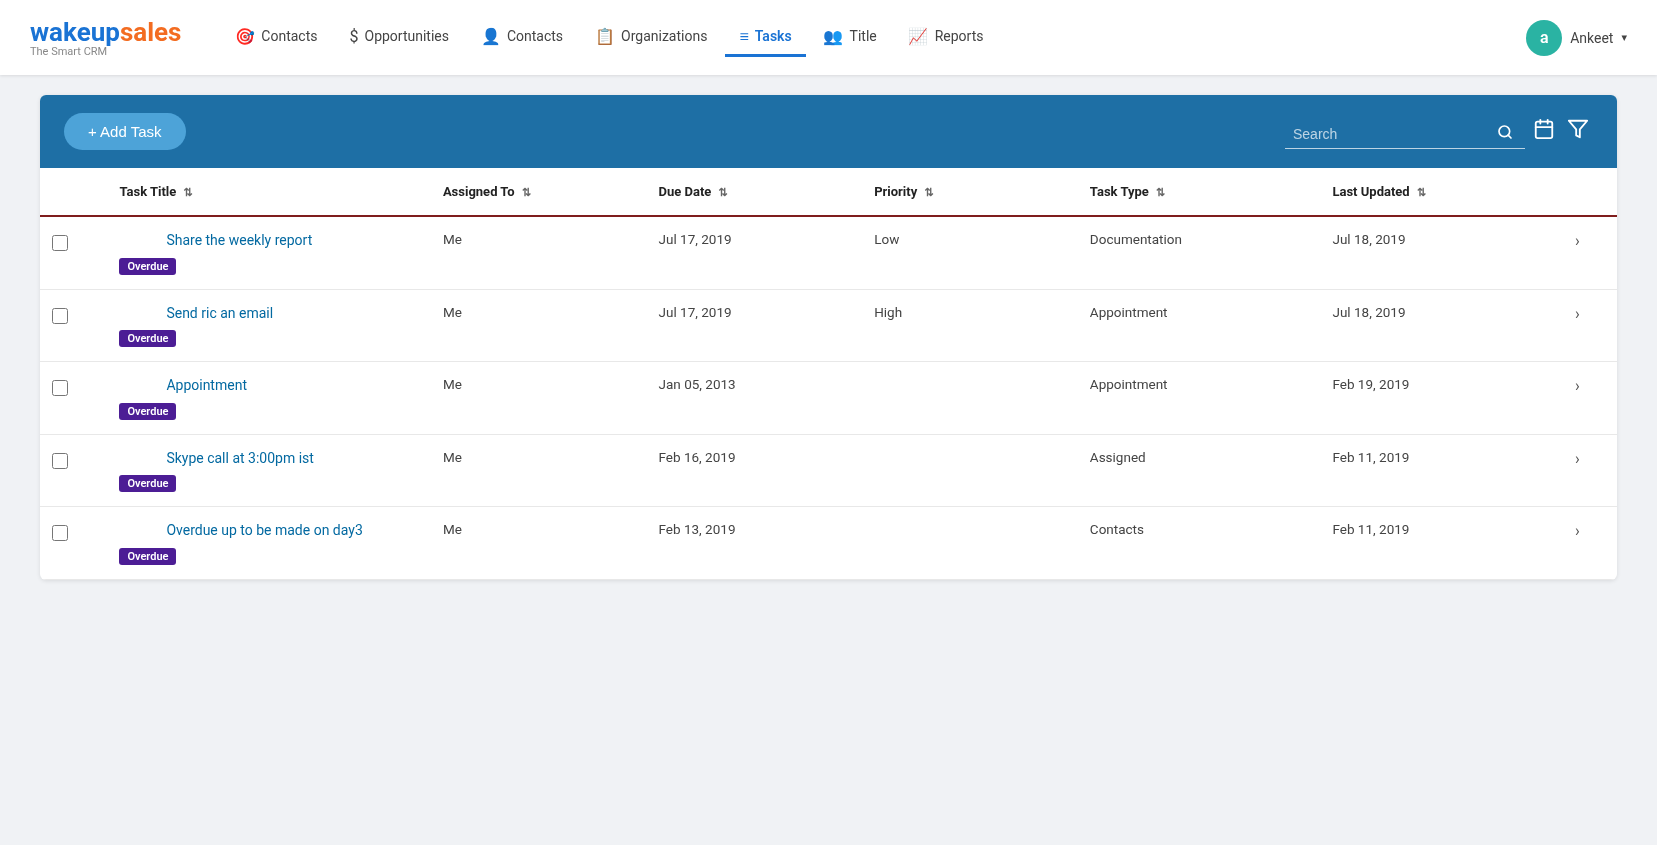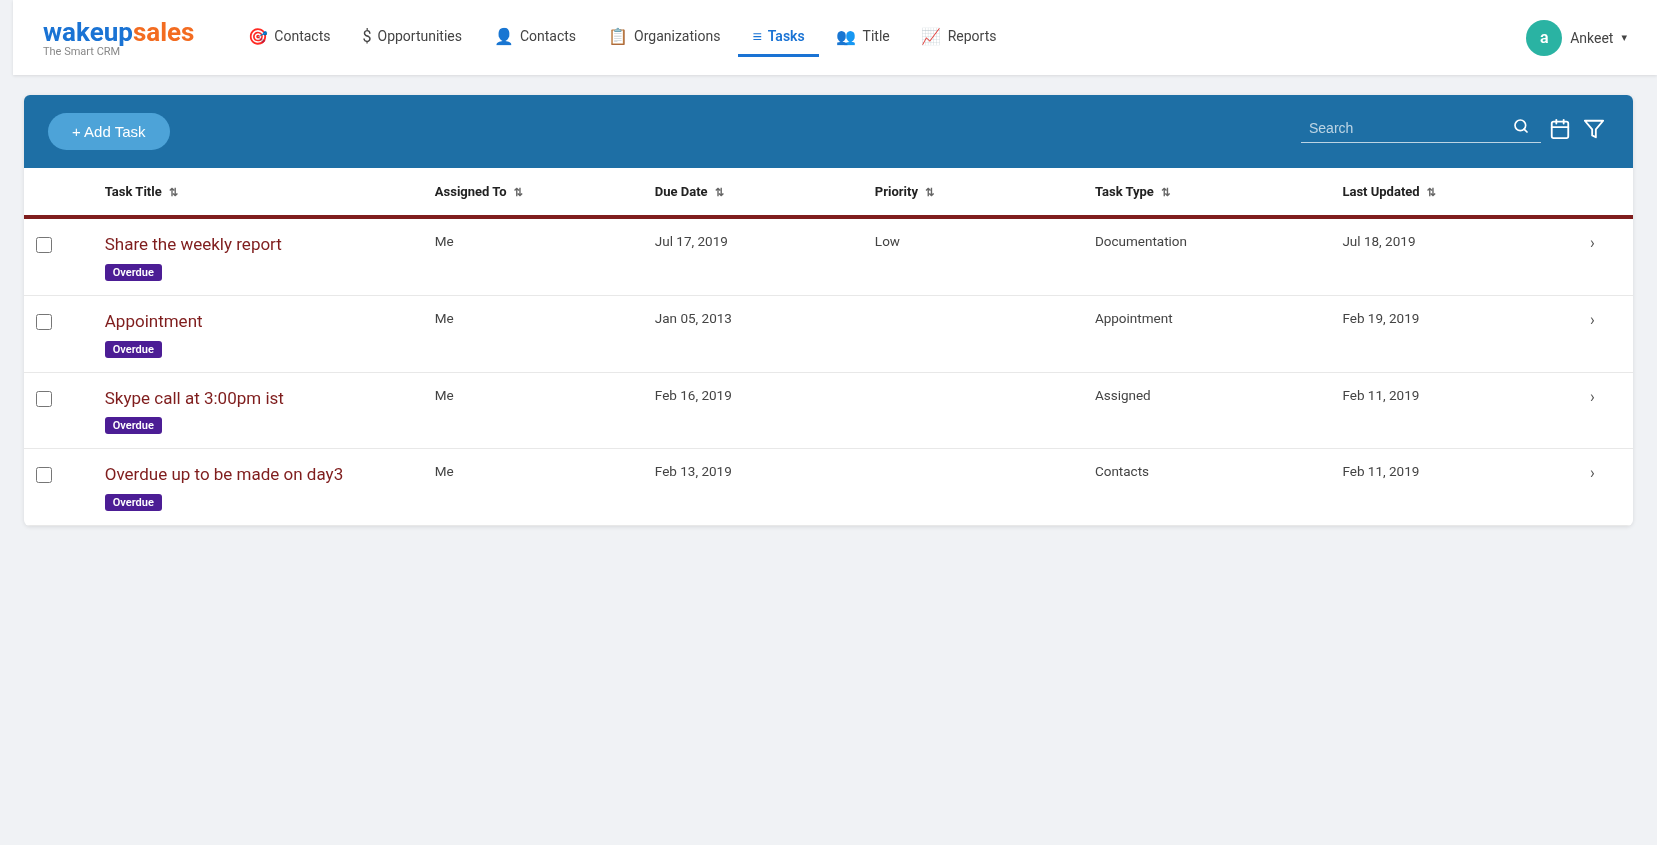--- a/index.html
+++ b/index.html
@@ -8,21 +8,20 @@
     
     .header {
       background: #fff;
       height: 75px;
       display: flex;
       align-items: center;
       padding: 0 30px;
       box-shadow: 0 1px 3px rgba(0,0,0,0.1);
       position: relative;
       z-index: 10;
-      margin-left: 13px;
     }
     .logo {
       font-size: 26px;
       font-weight: 700;
       margin-right: 40px;
       white-space: nowrap;
     }
     .logo-wake { color: #1a73d4; }
     .logo-up { color: #1a73d4; }
     .logo-sales { color: #f36c21; }
@@ -69,21 +68,21 @@
       justify-content: center;
       color: #fff;
       font-weight: 600;
       font-size: 16px;
     }
     .user-name { font-size: 14px; color: #444; }
     .chevron-down { font-size: 11px; color: #444; }
 
     
     .main {
-      padding: 20px 24px;
+      padding: 20px 40px;
     }
 
     
     .task-panel {
       background: #fff;
       border-radius: 6px;
       overflow: hidden;
       box-shadow: 0 1px 4px rgba(0,0,0,0.1);
     }
 
@@ -104,21 +103,21 @@
       font-size: 15px;
       font-weight: 500;
       cursor: pointer;
       display: flex;
       align-items: center;
       gap: 8px;
     }
 
     .toolbar-right {
       display: flex;
-      align-items: flex-start;
+      align-items: flex-end;
       gap: 4px;
     }
 
     .search-box {
       display: flex;
       align-items: center;
       background: transparent;
       border-bottom: 1px solid rgba(255,255,255,0.7);
       padding: 4px 8px;
     }
@@ -148,21 +147,21 @@
       font-size: 20px;
       padding: 4px;
     }
 
     
     .task-table {
       width: 100%;
       border-collapse: collapse;
     }
     .task-table thead tr {
-      border-bottom: 4px solid #7f1d1d;
+      border-bottom: 2px solid #7f1d1d;
     }
     .task-table th {
       padding: 16px 12px;
       text-align: left;
       font-size: 13px;
       font-weight: 700;
       color: #222;
       white-space: nowrap;
     }
     .task-table th .sort-icon { color: #666; margin-left: 4px; font-size: 11px; }
@@ -187,24 +186,25 @@
 
     .task-checkbox {
       width: 16px;
       height: 16px;
       border: 1px solid #aaa;
       cursor: pointer;
       accent-color: #1a73d4;
     }
 
     .task-title-text {
-      color: #7f1d1d;
-      font-size: 17px;
+      color: #0369a1;
+      font-size: 14px;
       line-height: 1.4;
       margin-bottom: 4px;
+      margin-left: 47px;
     }
 
     .overdue-badge {
       display: inline-block;
       background: #4c1d95;
       color: #fff;
       font-size: 11px;
       font-weight: 600;
       padding: 2px 8px;
       border-radius: 3px;
@@ -359,20 +359,37 @@
     <td>Jul 18, 2019</td>
     <td>
       <span class="chevron-right">›</span>
     </td>
   </tr>
             <tr>
     <td style="padding-top:18px;">
       <input type="checkbox" class="task-checkbox" style="">
     </td>
     <td>
+      <div class="task-title-text">Send ric an email</div>
+      <span class="overdue-badge">Overdue</span>
+    </td>
+    <td>Me</td>
+    <td>Jul 17, 2019</td>
+    <td>High</td>
+    <td>Appointment</td>
+    <td>Jul 18, 2019</td>
+    <td>
+      <span class="chevron-right">›</span>
+    </td>
+  </tr>
+            <tr>
+    <td style="padding-top:18px;">
+      <input type="checkbox" class="task-checkbox" style="">
+    </td>
+    <td>
       <div class="task-title-text">Appointment</div>
       <span class="overdue-badge">Overdue</span>
     </td>
     <td>Me</td>
     <td>Jan 05, 2013</td>
     <td></td>
     <td>Appointment</td>
     <td>Feb 19, 2019</td>
     <td>
       <span class="chevron-right">›</span>

